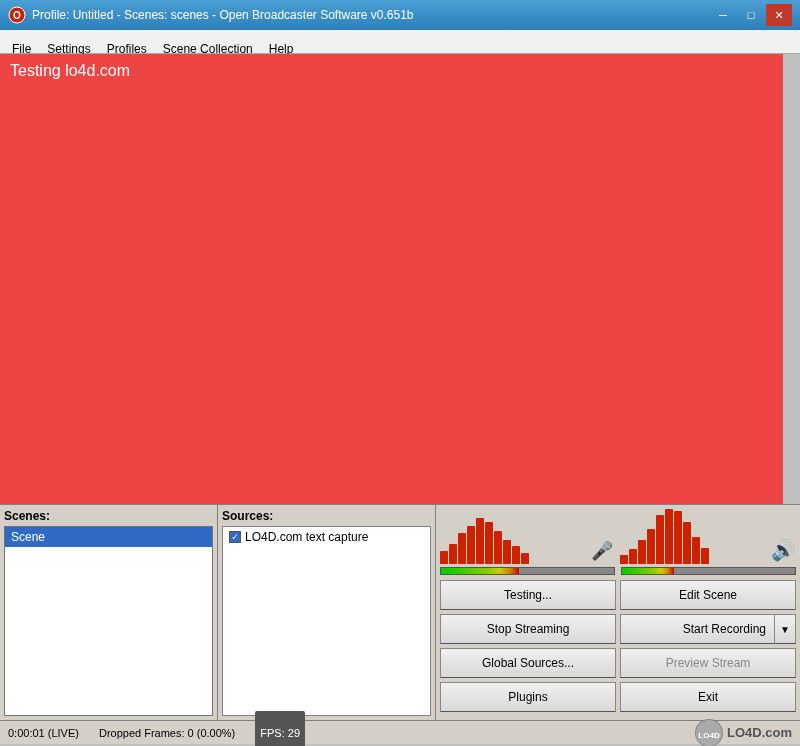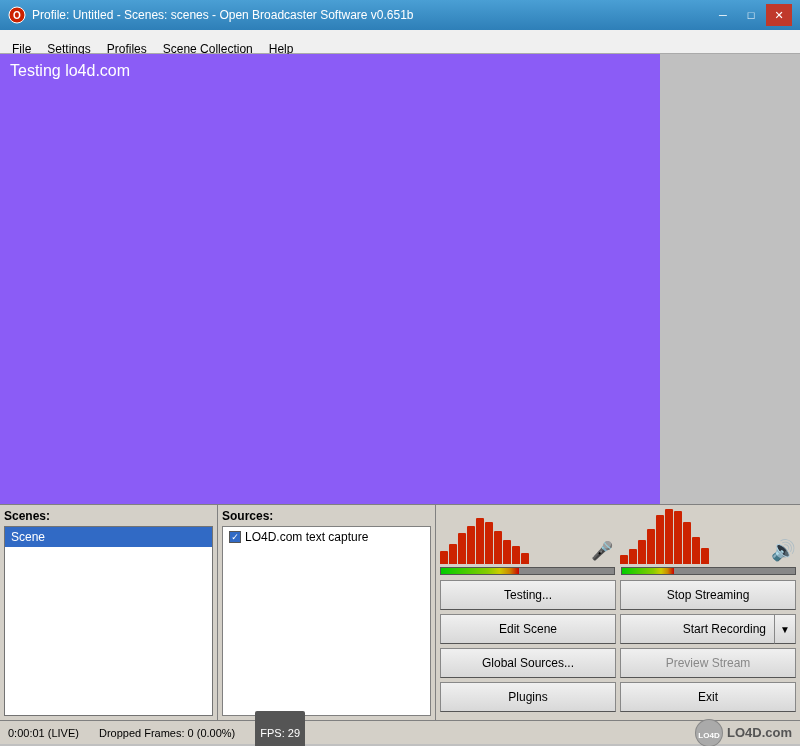--- a/index.html
+++ b/index.html
@@ -63,22 +63,22 @@
     .menu-item {
       padding: 3px 8px;
       cursor: pointer;
       font-size: 12px;
       color: #000;
       margin-top: 15px;
     }
 
     
     #preview {
-      background: #8b5cf6;
-      width: 660px;
+      background: #ef4444;
+      width: 783px;
       height: 450px;
       position: relative;
     }
     #preview-text {
       color: white;
       font-size: 16px;
       padding: 8px 10px;
       position: absolute;
       top: 0;
       left: 0;
@@ -382,23 +382,23 @@
         <div class="level-bar">
           <div class="level-fill" style="width: 45%"></div>
         </div>
         <div class="level-bar">
           <div class="level-fill" style="width: 30%"></div>
         </div>
       </div>
 
       <div id="buttons-grid">
         <button class="action-btn">Testing...</button>
+        <button class="action-btn">Edit Scene</button>
+
         <button class="action-btn">Stop Streaming</button>
-
-        <button class="action-btn">Edit Scene</button>
         <div class="record-wrapper">
           <button class="action-btn record-main">Start Recording</button>
           <button class="action-btn record-arrow">▼</button>
         </div>
 
         <button class="action-btn">Global Sources...</button>
         <button class="action-btn disabled">Preview Stream</button>
 
         <button class="action-btn">Plugins</button>
         <button class="action-btn">Exit</button>

